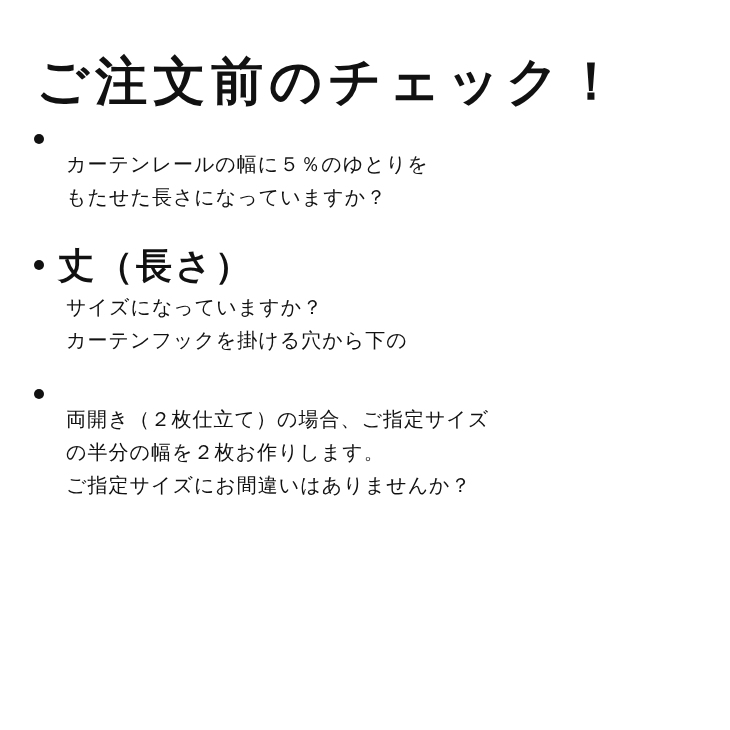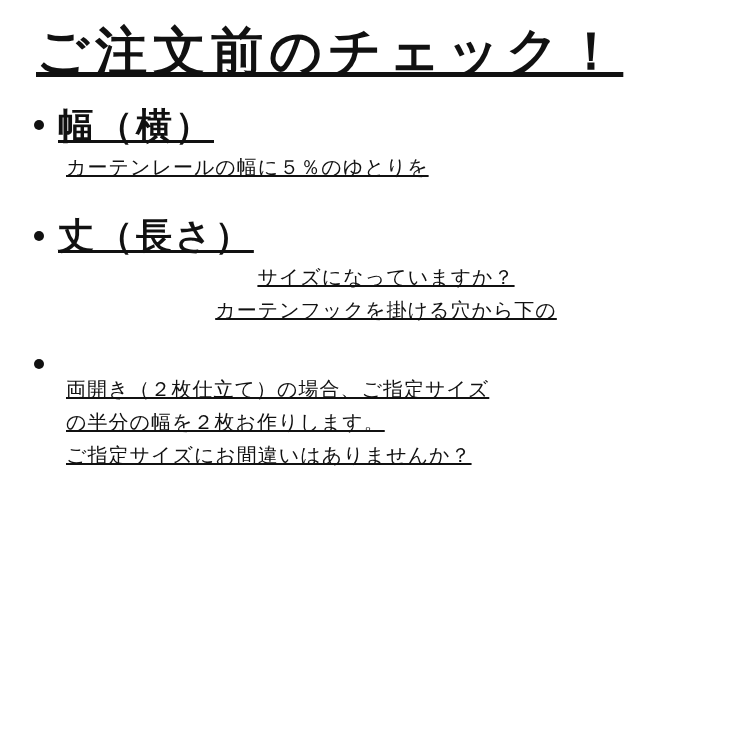--- a/index.html
+++ b/index.html
@@ -12,22 +12,21 @@
     background: #ffffff;
     font-family: "DejaVu Sans", "Liberation Sans", sans-serif;
     color: #111111;
     overflow: hidden;
   }
   .page {
     position: relative;
     width: 730px;
     height: 654px;
     box-sizing: border-box;
-    padding: 14px 24px 0 30px;
-    text-decoration: underline;
+    padding: 44px 24px 0 30px;
   }
   .title {
     font-size: 52px;
     font-weight: 700;
     letter-spacing: 6px;
     line-height: 1.15;
     margin: 8px 0 22px 6px;
     white-space: nowrap;
   }
   .section {
@@ -58,37 +57,37 @@
     margin-left: 36px;
     font-size: 20px;
     line-height: 1.65;
     letter-spacing: 1px;
     font-weight: 400;
   }
   .line {
     white-space: nowrap;
   }
   .sec-width { margin-bottom: 30px; }
-  .sec-length { margin-bottom: 32px; text-align: center; }
+  .sec-length { margin-bottom: 32px; }
   .sec-open { margin-bottom: 0; }
 </style>
 </head>
 <body>
 
 <div class="page">
 
   <div class="title">ご注文前のチェック！</div>
 
   <div class="section sec-width">
     <div class="section-head">
       <span class="bullet"></span>
-      <span class="section-title">幅（横）</span>
     </div>
     <div class="section-body">
       <div class="line">カーテンレールの幅に５％のゆとりを</div>
+      <div class="line">もたせた長さになっていますか？</div>
     </div>
   </div>
 
   <div class="section sec-length">
     <div class="section-head">
       <span class="bullet"></span>
       <span class="section-title">丈（長さ）</span>
     </div>
     <div class="section-body">
       <div class="line">サイズになっていますか？</div>

